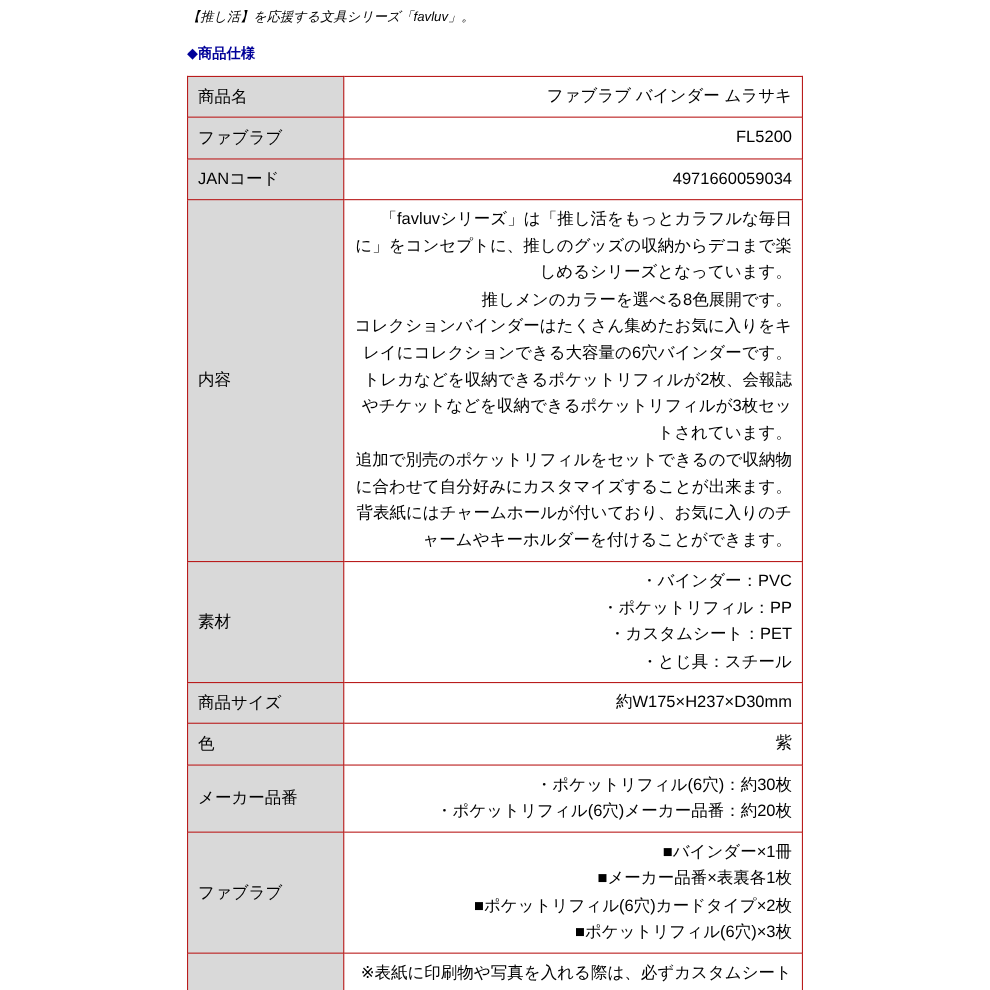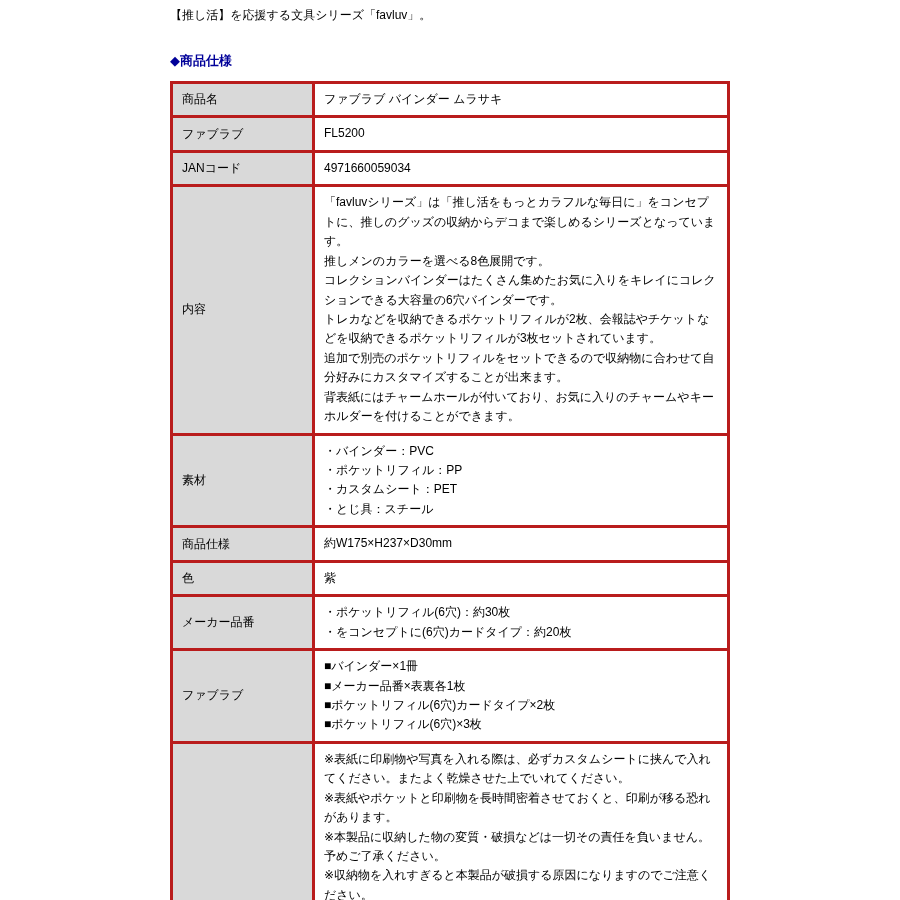--- a/index.html
+++ b/index.html
@@ -15,50 +15,52 @@
     margin: 0 auto;
     padding-top: 6px;
   }
   .heading {
     color: #000099;
     font-weight: bold;
     font-size: 13px;
     margin: 0 0 11px 0;
   }
   .heading.second {
-    margin-top: 28px;
+    margin-top: 16px;
   }
   .body-text {
     font-size: 12px;
     margin: 0;
     line-height: 1.5;
+    font-style: italic;
   }
   table.spec-table {
     border-collapse: collapse;
     width: 100%;
     table-layout: fixed;
     margin-top: 4px;
   }
   table.spec-table th,
   table.spec-table td {
-    border: 3px solid #b91c1c;
-    font-size: 12px;
+    border: 1px solid #b91c1c;
+    font-size: 15px;
     padding: 6px 9px;
     vertical-align: middle;
     word-break: break-all;
   }
   th.label-cell {
     background: #d9d9d9;
     font-weight: normal;
     text-align: left;
   }
   td.value-cell {
     background: #ffffff;
     white-space: pre-line;
     line-height: 1.62;
+    text-align: right;
   }
 </style>
 </head>
 <body>
 
 <div class="page">
 
   <p class="body-text">【推し活】を応援する文具シリーズ「favluv」。</p>
 
   <h3 class="heading second">◆商品仕様</h3>
@@ -91,31 +93,31 @@
 背表紙にはチャームホールが付いており、お気に入りのチャームやキーホルダーを付けることができます。</td>
       </tr>
       <tr>
         <th class="label-cell">素材</th>
         <td class="value-cell">・バインダー：PVC
 ・ポケットリフィル：PP
 ・カスタムシート：PET
 ・とじ具：スチール</td>
       </tr>
       <tr>
-        <th class="label-cell">商品仕様</th>
+        <th class="label-cell">商品サイズ</th>
         <td class="value-cell">約W175×H237×D30mm</td>
       </tr>
       <tr>
         <th class="label-cell">色</th>
         <td class="value-cell">紫</td>
       </tr>
       <tr>
         <th class="label-cell">メーカー品番</th>
         <td class="value-cell">・ポケットリフィル(6穴)：約30枚
-・をコンセプトに(6穴)カードタイプ：約20枚</td>
+・ポケットリフィル(6穴)メーカー品番：約20枚</td>
       </tr>
       <tr>
         <th class="label-cell">ファブラブ</th>
         <td class="value-cell">■バインダー×1冊
 ■メーカー品番×表裏各1枚
 ■ポケットリフィル(6穴)カードタイプ×2枚
 ■ポケットリフィル(6穴)×3枚</td>
       </tr>
       <tr>
         <th class="label-cell">ご使用上の注意</th>

